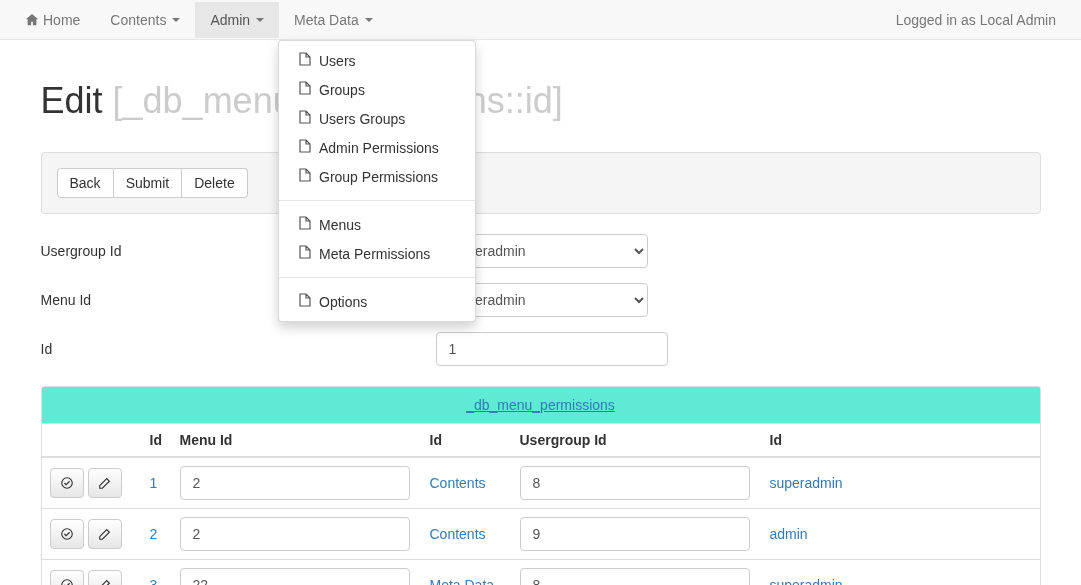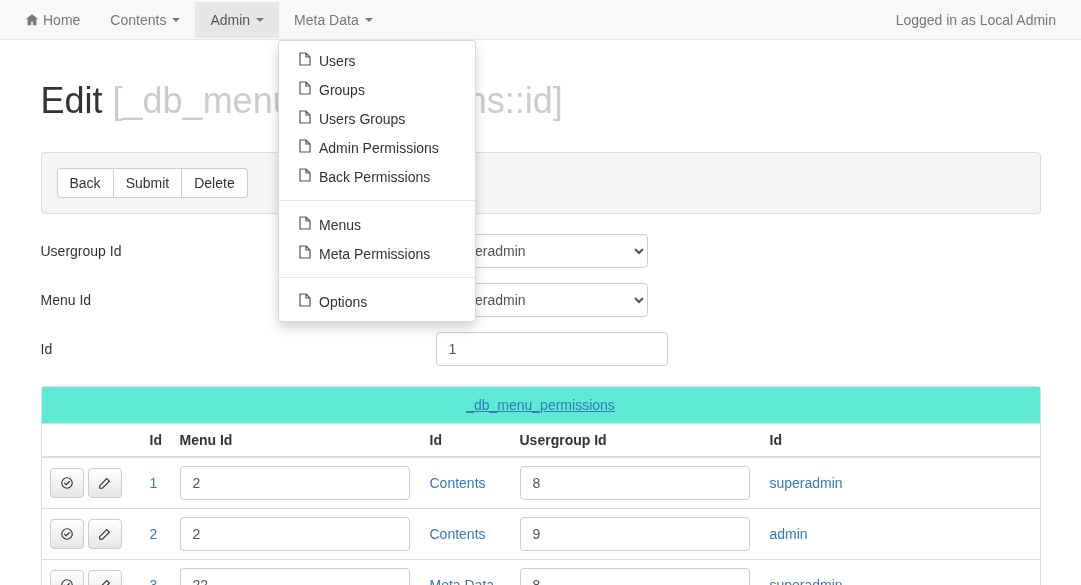--- a/index.html
+++ b/index.html
@@ -108,21 +108,21 @@
   <div class="dropdown-item">
     <span class="doc-icon"><svg viewBox="0 0 12 14">
           <path d="M1 1h6l4 4v8H1z M7 1v4h4"></path>
         </svg></span>
     <span>Admin Permissions</span>
   </div>
   <div class="dropdown-item">
     <span class="doc-icon"><svg viewBox="0 0 12 14">
           <path d="M1 1h6l4 4v8H1z M7 1v4h4"></path>
         </svg></span>
-    <span>Back Permissions</span>
+    <span>Group Permissions</span>
   </div>
   <div class="dropdown-divider"></div>
   <div class="dropdown-item">
     <span class="doc-icon"><svg viewBox="0 0 12 14">
           <path d="M1 1h6l4 4v8H1z M7 1v4h4"></path>
         </svg></span>
     <span>Menus</span>
   </div>
   <div class="dropdown-item">
     <span class="doc-icon"><svg viewBox="0 0 12 14">

